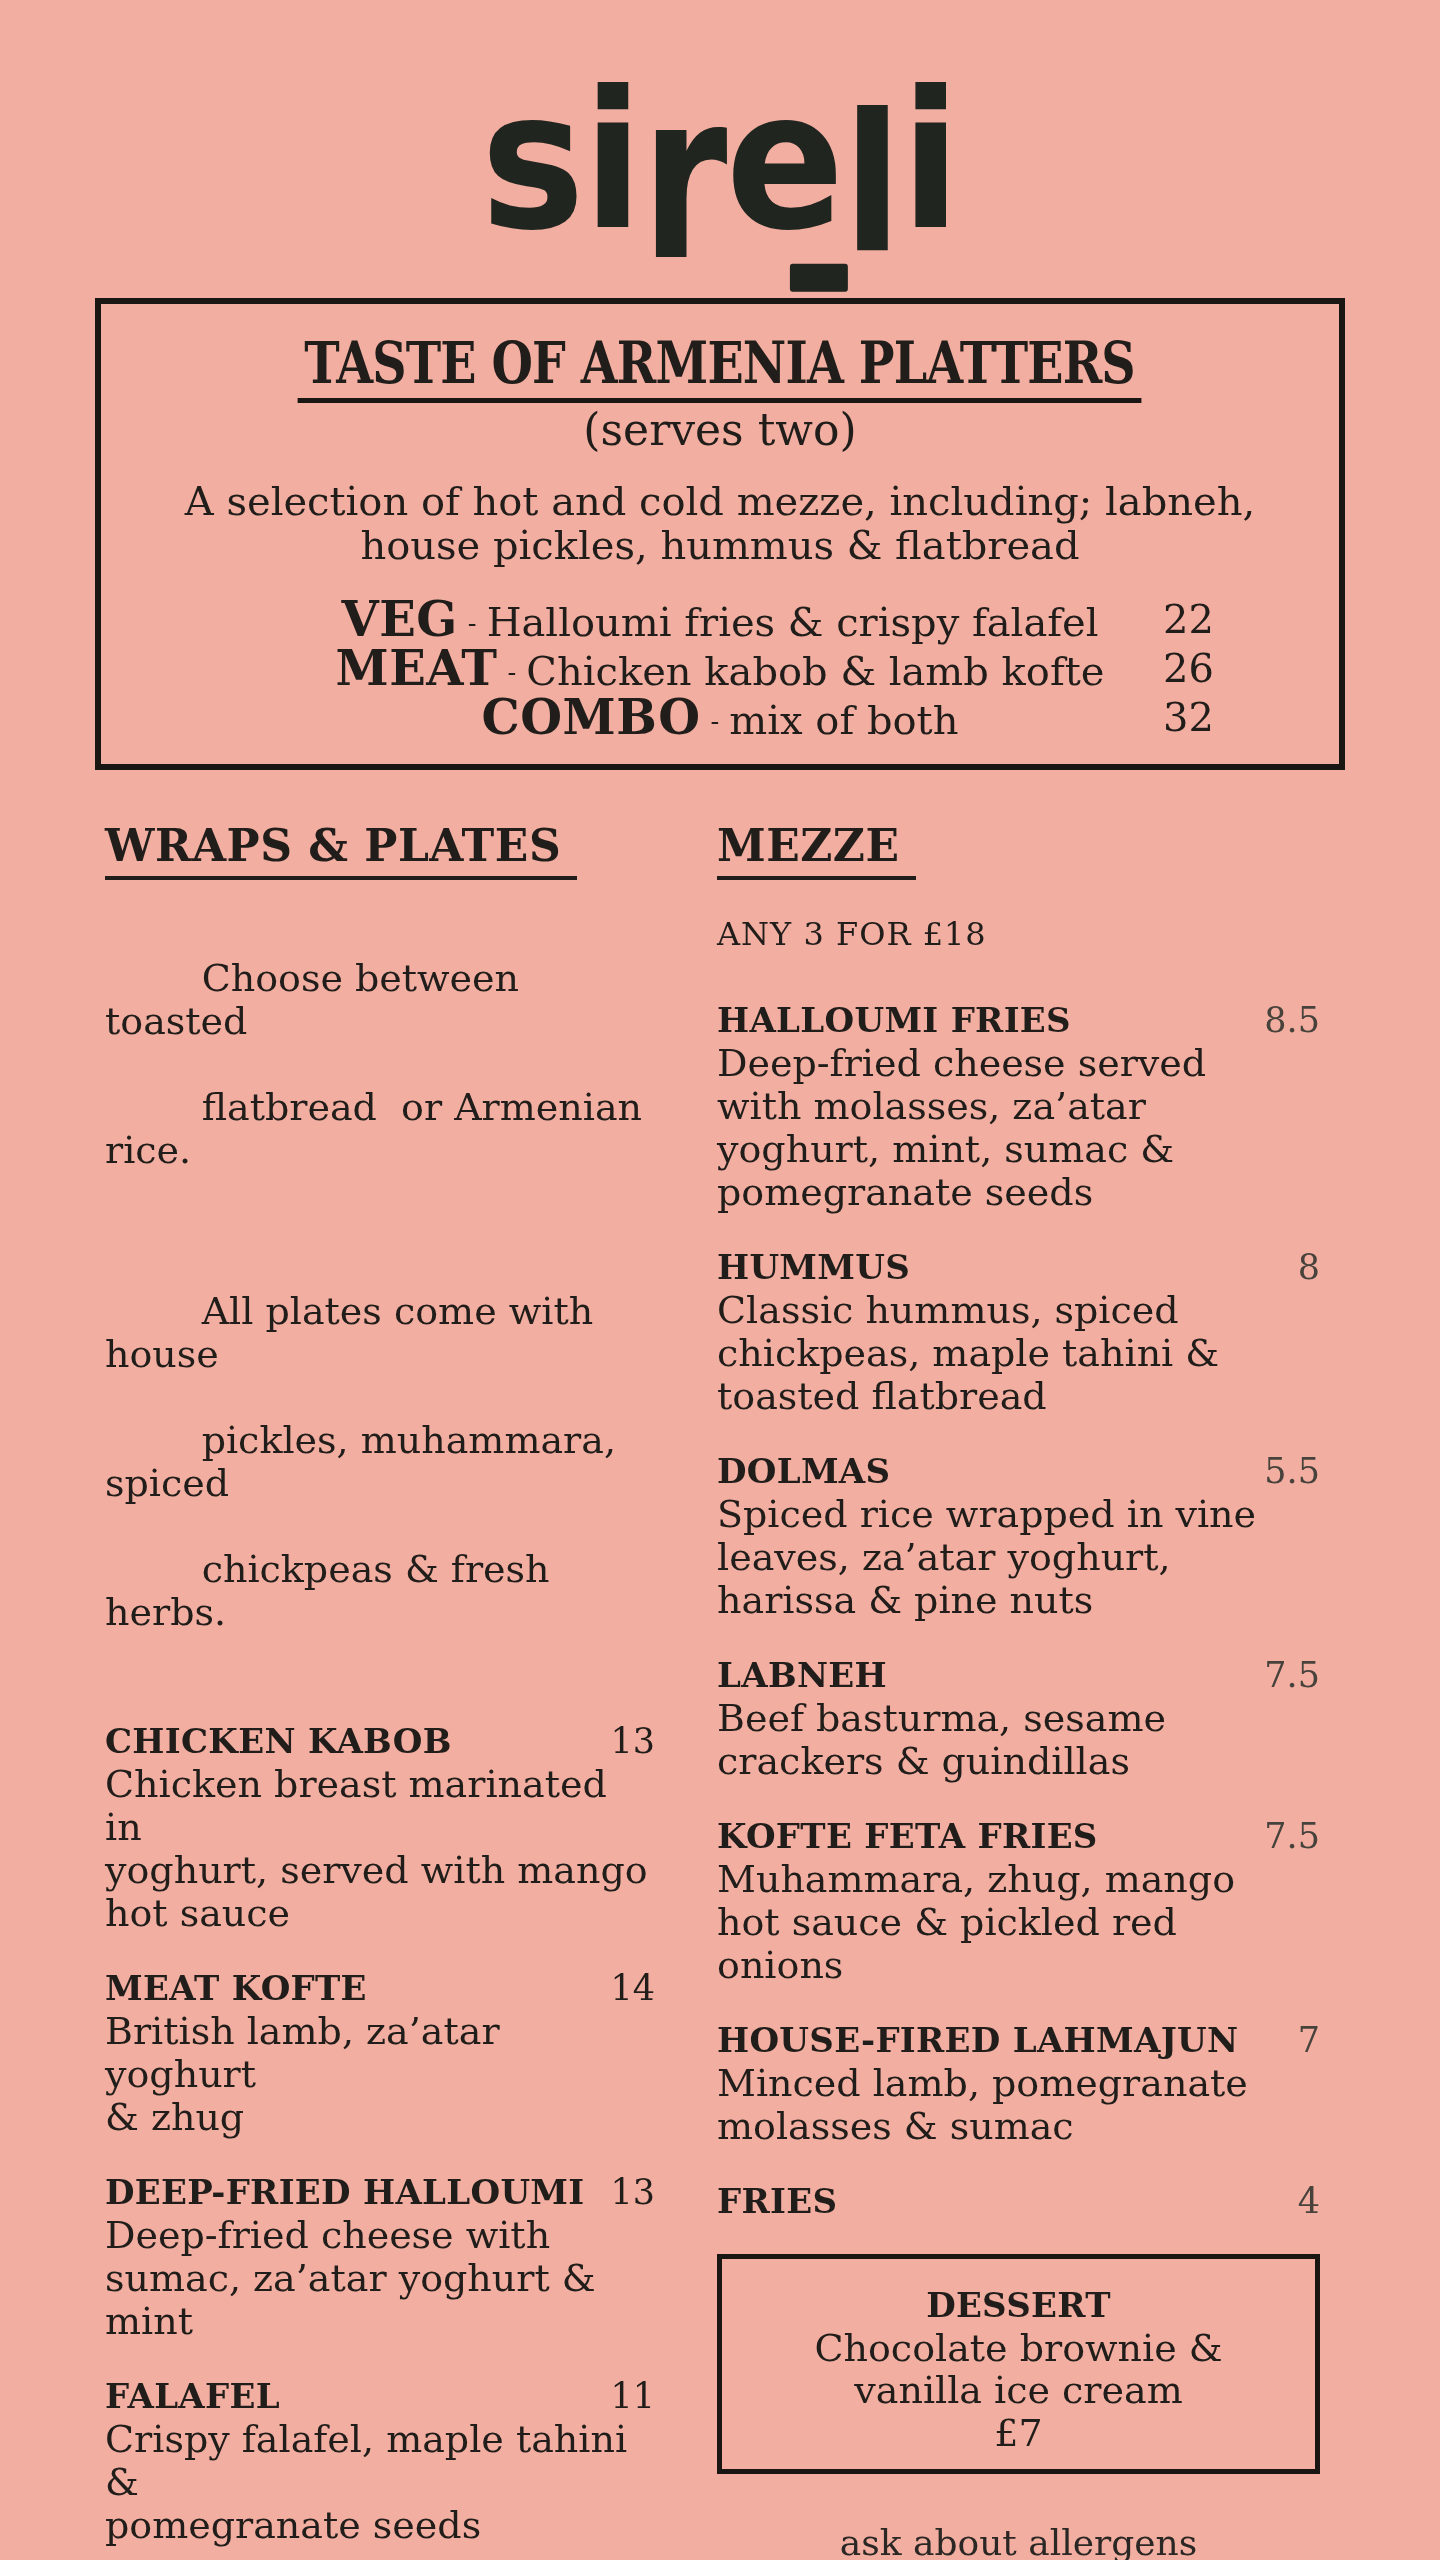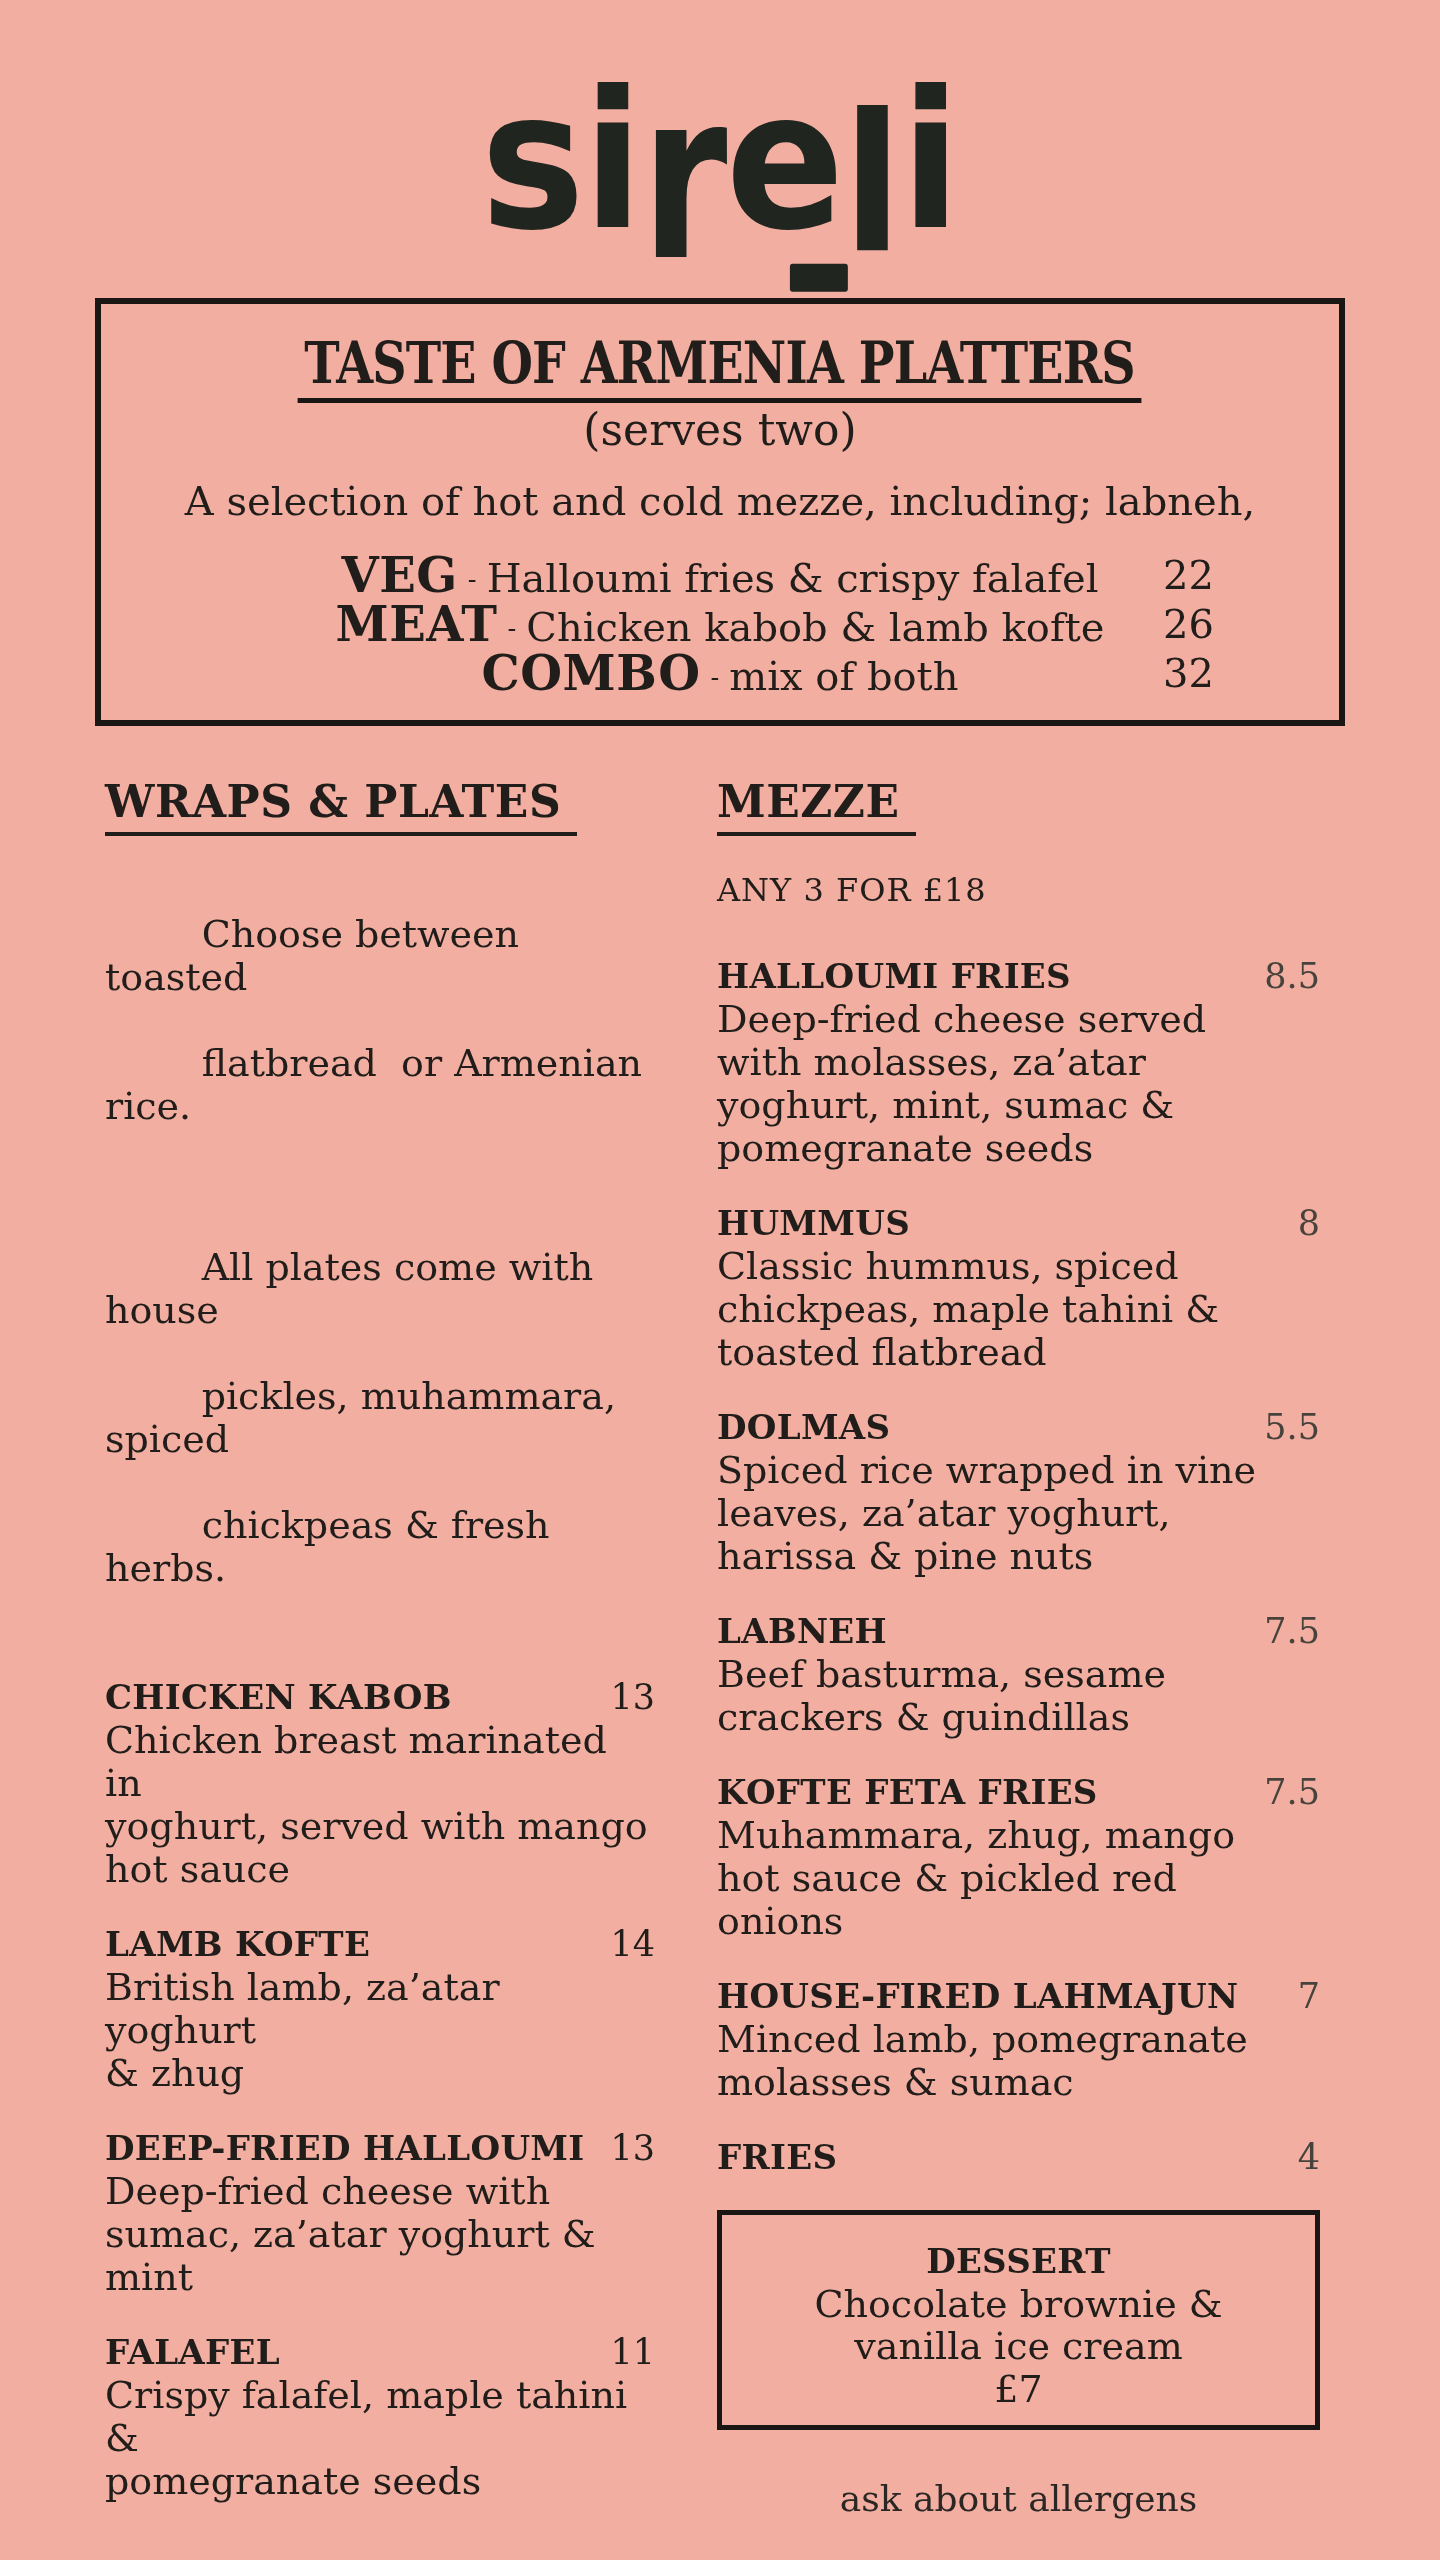--- a/index.html
+++ b/index.html
@@ -111,20 +111,21 @@
     <div class="logo">
       <span>s</span><span>i</span><span class="lg-r">r</span><span>e</span><span class="lg-l">l</span><span>i</span>
     </div>
   </div>
 
   <section class="pbox">
     <div><span class="pbox-title">TASTE OF ARMENIA PLATTERS</span></div>
     <div class="pbox-sub">(serves two)</div>
     <div class="pbox-desc">
       <div>A selection of hot and cold mezze, including; labneh,</div>
+      <div>house pickles, hummus &amp; flatbread</div>
     </div>
     <div class="pbox-opts">
       <div class="opt-row">
         <span class="opt-label">VEG</span><span class="opt-sep">-</span><span>Halloumi fries &amp; crispy falafel</span>
         <span class="opt-price">22</span>
       </div>
       <div class="opt-row">
         <span class="opt-label">MEAT</span><span class="opt-sep">-</span><span>Chicken kabob &amp; lamb kofte</span>
         <span class="opt-price">26</span>
       </div>
@@ -155,21 +156,21 @@
           <span class="iname">CHICKEN KABOB</span>
           <span class="iprice">13</span>
         </div>
         <div class="iline">Chicken breast marinated in</div>
         <div class="iline">yoghurt, served with mango</div>
         <div class="iline">hot sauce</div>
       </div>
 
       <div class="item">
         <div class="irow">
-          <span class="iname">LAMB KOFTE</span>
+          <span class="iname">MEAT KOFTE</span>
           <span class="iprice">14</span>
         </div>
         <div class="iline">British lamb, za’atar yoghurt</div>
         <div class="iline">&amp; zhug</div>
       </div>
 
       <div class="item">
         <div class="irow">
           <span class="iname">DEEP-FRIED HALLOUMI</span>
           <span class="iprice">13</span>

